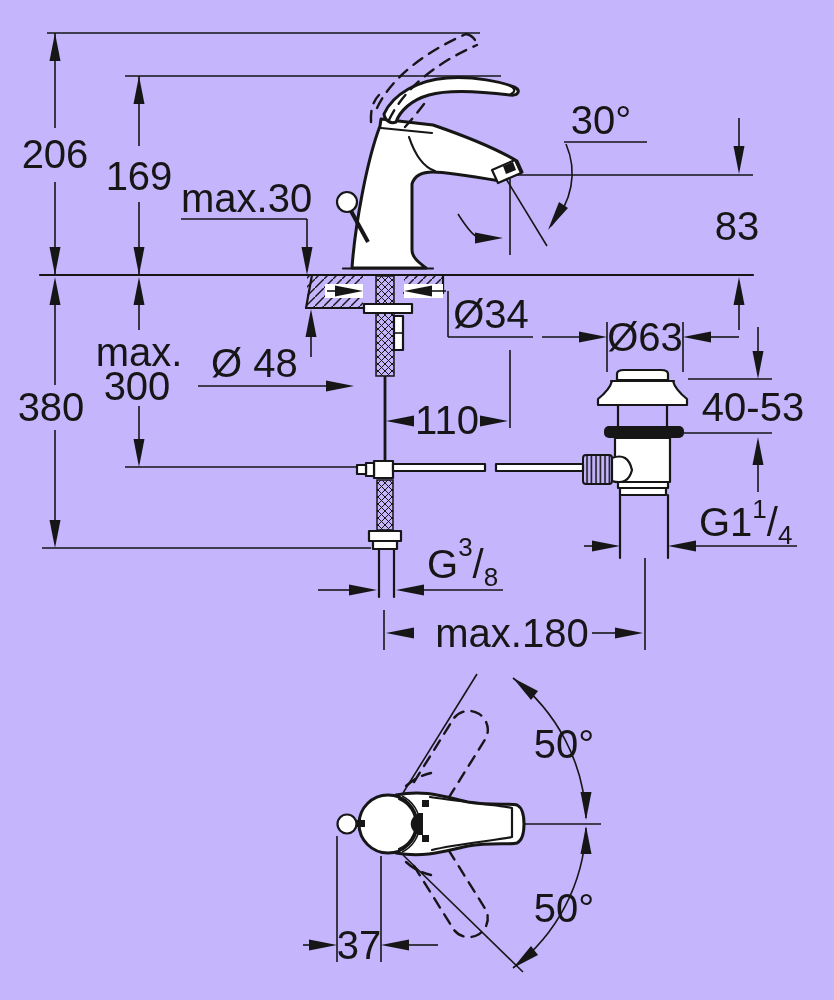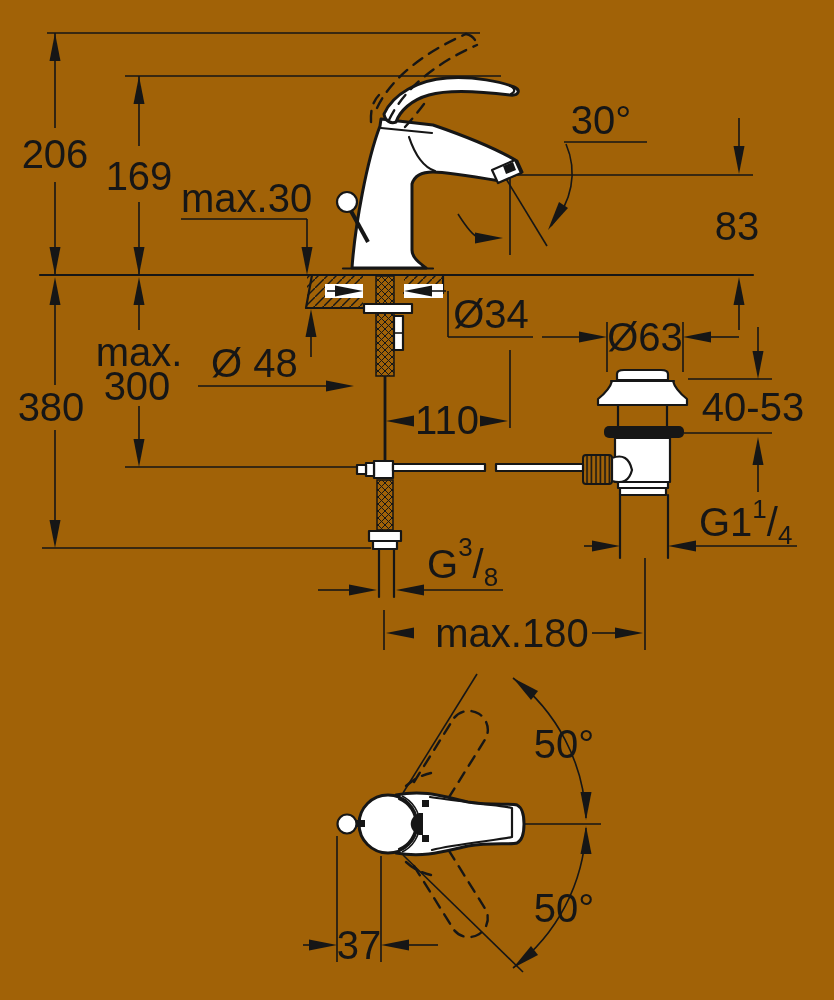--- a/index.html
+++ b/index.html
@@ -1,16 +1,16 @@
 <!DOCTYPE html>
 <html><head>
 <meta charset="utf-8">
 <style>
   html,body{margin:0;padding:0;background:#ffffff;}
-  .stage{position:relative;width:834px;height:1000px;background:#a16207;overflow:hidden;}
+  .stage{position:relative;width:834px;height:1000px;background:#c4b5fd;overflow:hidden;}
   svg{display:block;}
   text{font-family:"Liberation Sans","DejaVu Sans",sans-serif;fill:#161616;}
   .d{font-size:40px;}
   .sm{font-size:26px;}
   .mid{text-anchor:middle;}
   .thin{stroke:#161616;stroke-width:1.6;fill:none;}
   .obj2{stroke:#161616;stroke-width:2.2;fill:none;stroke-linecap:round;stroke-linejoin:round;}
   .objw{stroke:#161616;stroke-width:3;fill:#ffffff;stroke-linejoin:round;}
   .objw2{stroke:#161616;stroke-width:2.2;fill:#ffffff;stroke-linejoin:round;}
   .dash{stroke:#161616;stroke-width:2.4;fill:none;stroke-dasharray:11 8;stroke-linecap:round;}

